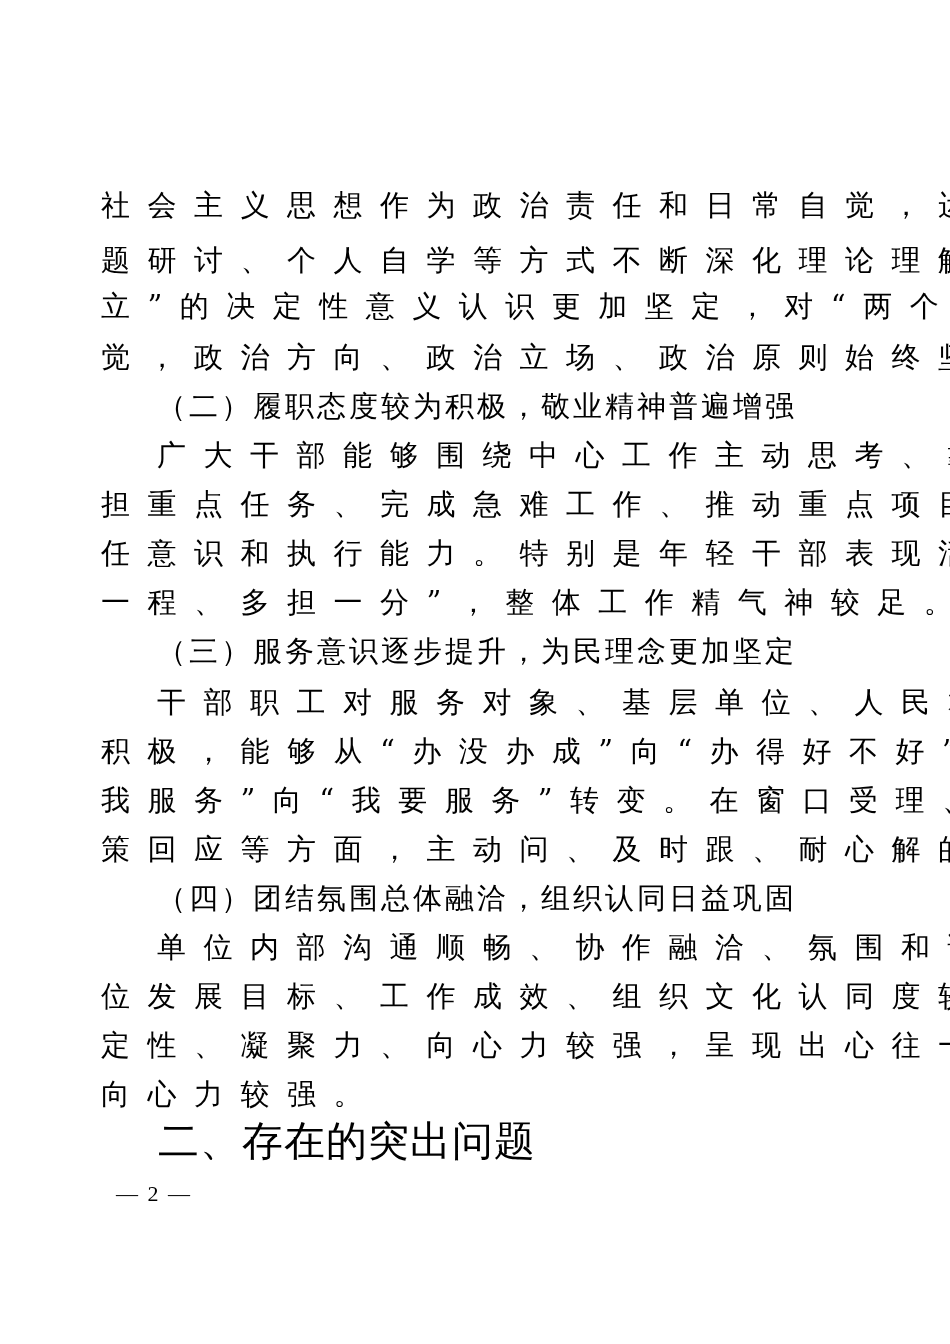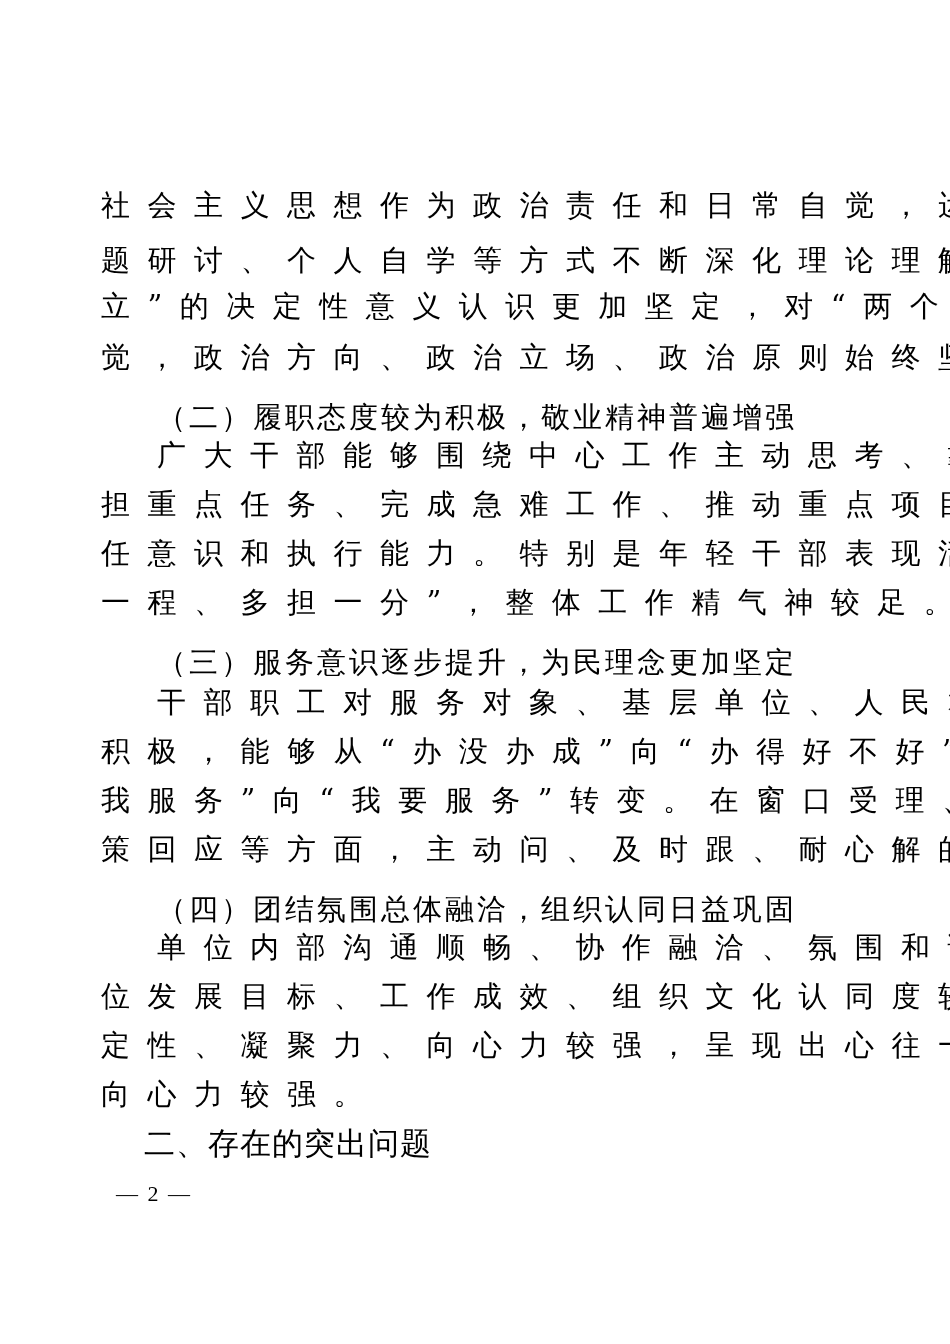--- a/index.html
+++ b/index.html
@@ -31,27 +31,26 @@
     line-height: 40px;
     height: 40px;
     letter-spacing: 17.5px;
     white-space: nowrap;
     font-weight: normal;
   }
   .indent { left: 157px; }
   .subhead {
     left: 157px;
     letter-spacing: 3px;
-    margin-top: 11px;
   }
   .section-head {
     position: absolute;
-    left: 144px;
-    font-family: Liberation Serif, serif;
-    font-size: 31px;
+    left: 158px;
+    font-family: Liberation Mono, monospace;
+    font-size: 41px;
     line-height: 40px;
     letter-spacing: 1px;
     white-space: nowrap;
   }
   .page-number {
     position: absolute;
     left: 116px;
     top: 1180px;
     font-family: "Liberation Serif", "DejaVu Serif", serif;
     font-size: 22px;

